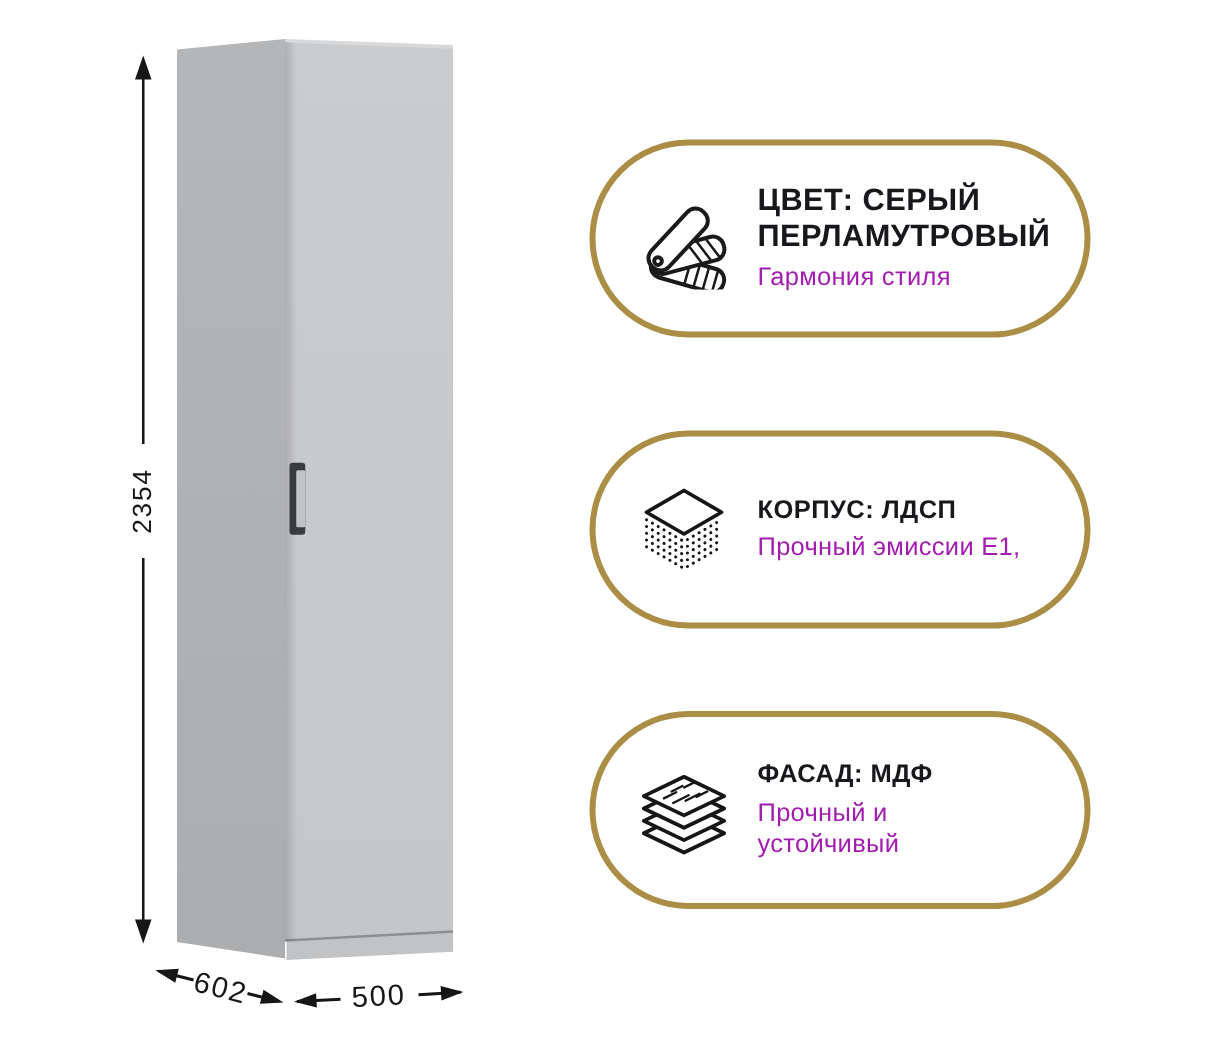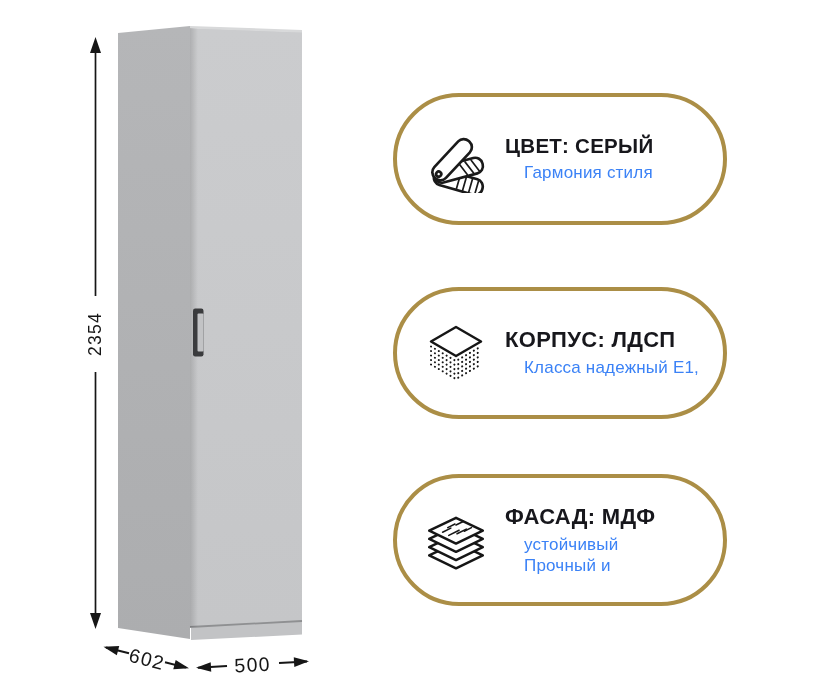--- a/index.html
+++ b/index.html
@@ -44,36 +44,35 @@
   .badge-icon {
     flex: 0 0 70px;
     width: 70px;
     display: flex;
     align-items: center;
     justify-content: center;
   }
   .badge-text { display: flex; flex-direction: column; justify-content: flex-end; }
   .badge-title {
     font-weight: 700;
-    font-size: 22px;
+    font-size: 17px;
     line-height: 1.14;
     color: #17171c;
     letter-spacing: 0.3px;
     white-space: nowrap;
   }
   .badge--color .badge-title { font-size: 20.5px; }
   .badge-sub {
     margin-top: 5px;
     font-weight: 400;
     font-size: 17px;
     line-height: 1.26;
-    color: #3b82f6;
+    color: #a21caf;
     letter-spacing: 0.2px;
     white-space: nowrap;
-    margin-left: 19px;
   }
 </style>
 </head>
 <body>
 
 <div class="stage">
 
   <svg class="drawing-svg" width="816" height="700" viewBox="0 0 816 700">
     <defs>
       <linearGradient id="sideGrad" x1="0" y1="0" x2="0" y2="1">
@@ -150,20 +149,21 @@
             <g transform="translate(14,48) rotate(-47)">
               <rect x="-2.5" y="-7.5" width="47" height="15" rx="7"></rect>
               <circle cx="2.5" cy="0" r="2.4" fill="none"></circle>
             </g>
           </g>
         </svg>
       </div>
       <div class="badge-text">
         <div class="badge-title">
           <div>ЦВЕТ: СЕРЫЙ</div>
+          <div>ПЕРЛАМУТРОВЫЙ</div>
         </div>
         <div class="badge-sub">
           <div>Гармония стиля</div>
         </div>
       </div>
     </div>
 
     <div class="badge badge--body">
       <div class="badge-icon">
         <svg width="64" height="64" viewBox="0 0 64 64">
@@ -175,21 +175,21 @@
             <path d="M7,43.5 L32,58 L57,43.5" stroke-width="2" stroke-dasharray="0.1 4.4"></path>
             <polygon points="32,6 57,20.5 32,35 7,20.5" fill="#ffffff" stroke-width="2.5"></polygon>
           </g>
         </svg>
       </div>
       <div class="badge-text">
         <div class="badge-title">
           <div>КОРПУС: ЛДСП</div>
         </div>
         <div class="badge-sub">
-          <div>Класса надежный Е1,</div>
+          <div>Прочный эмиссии Е1,</div>
         </div>
       </div>
     </div>
 
     <div class="badge badge--facade">
       <div class="badge-icon">
         <svg width="66" height="66" viewBox="0 0 64 64">
           <g stroke="#161616" stroke-width="2.4" stroke-linejoin="round" stroke-linecap="round">
             <polygon points="32,34.5 58,47 32,59.5 6,47" fill="#ffffff"></polygon>
             <polygon points="32,26.5 58,39 32,51.5 6,39" fill="#ffffff"></polygon>
@@ -204,20 +204,20 @@
               <line x1="40" y1="23.5" x2="47" y2="20"></line>
             </g>
           </g>
         </svg>
       </div>
       <div class="badge-text">
         <div class="badge-title">
           <div>ФАСАД: МДФ</div>
         </div>
         <div class="badge-sub">
+          <div>Прочный и</div>
           <div>устойчивый</div>
-          <div>Прочный и</div>
         </div>
       </div>
     </div>
 
   </div>
 </div>
 
 </body></html>

